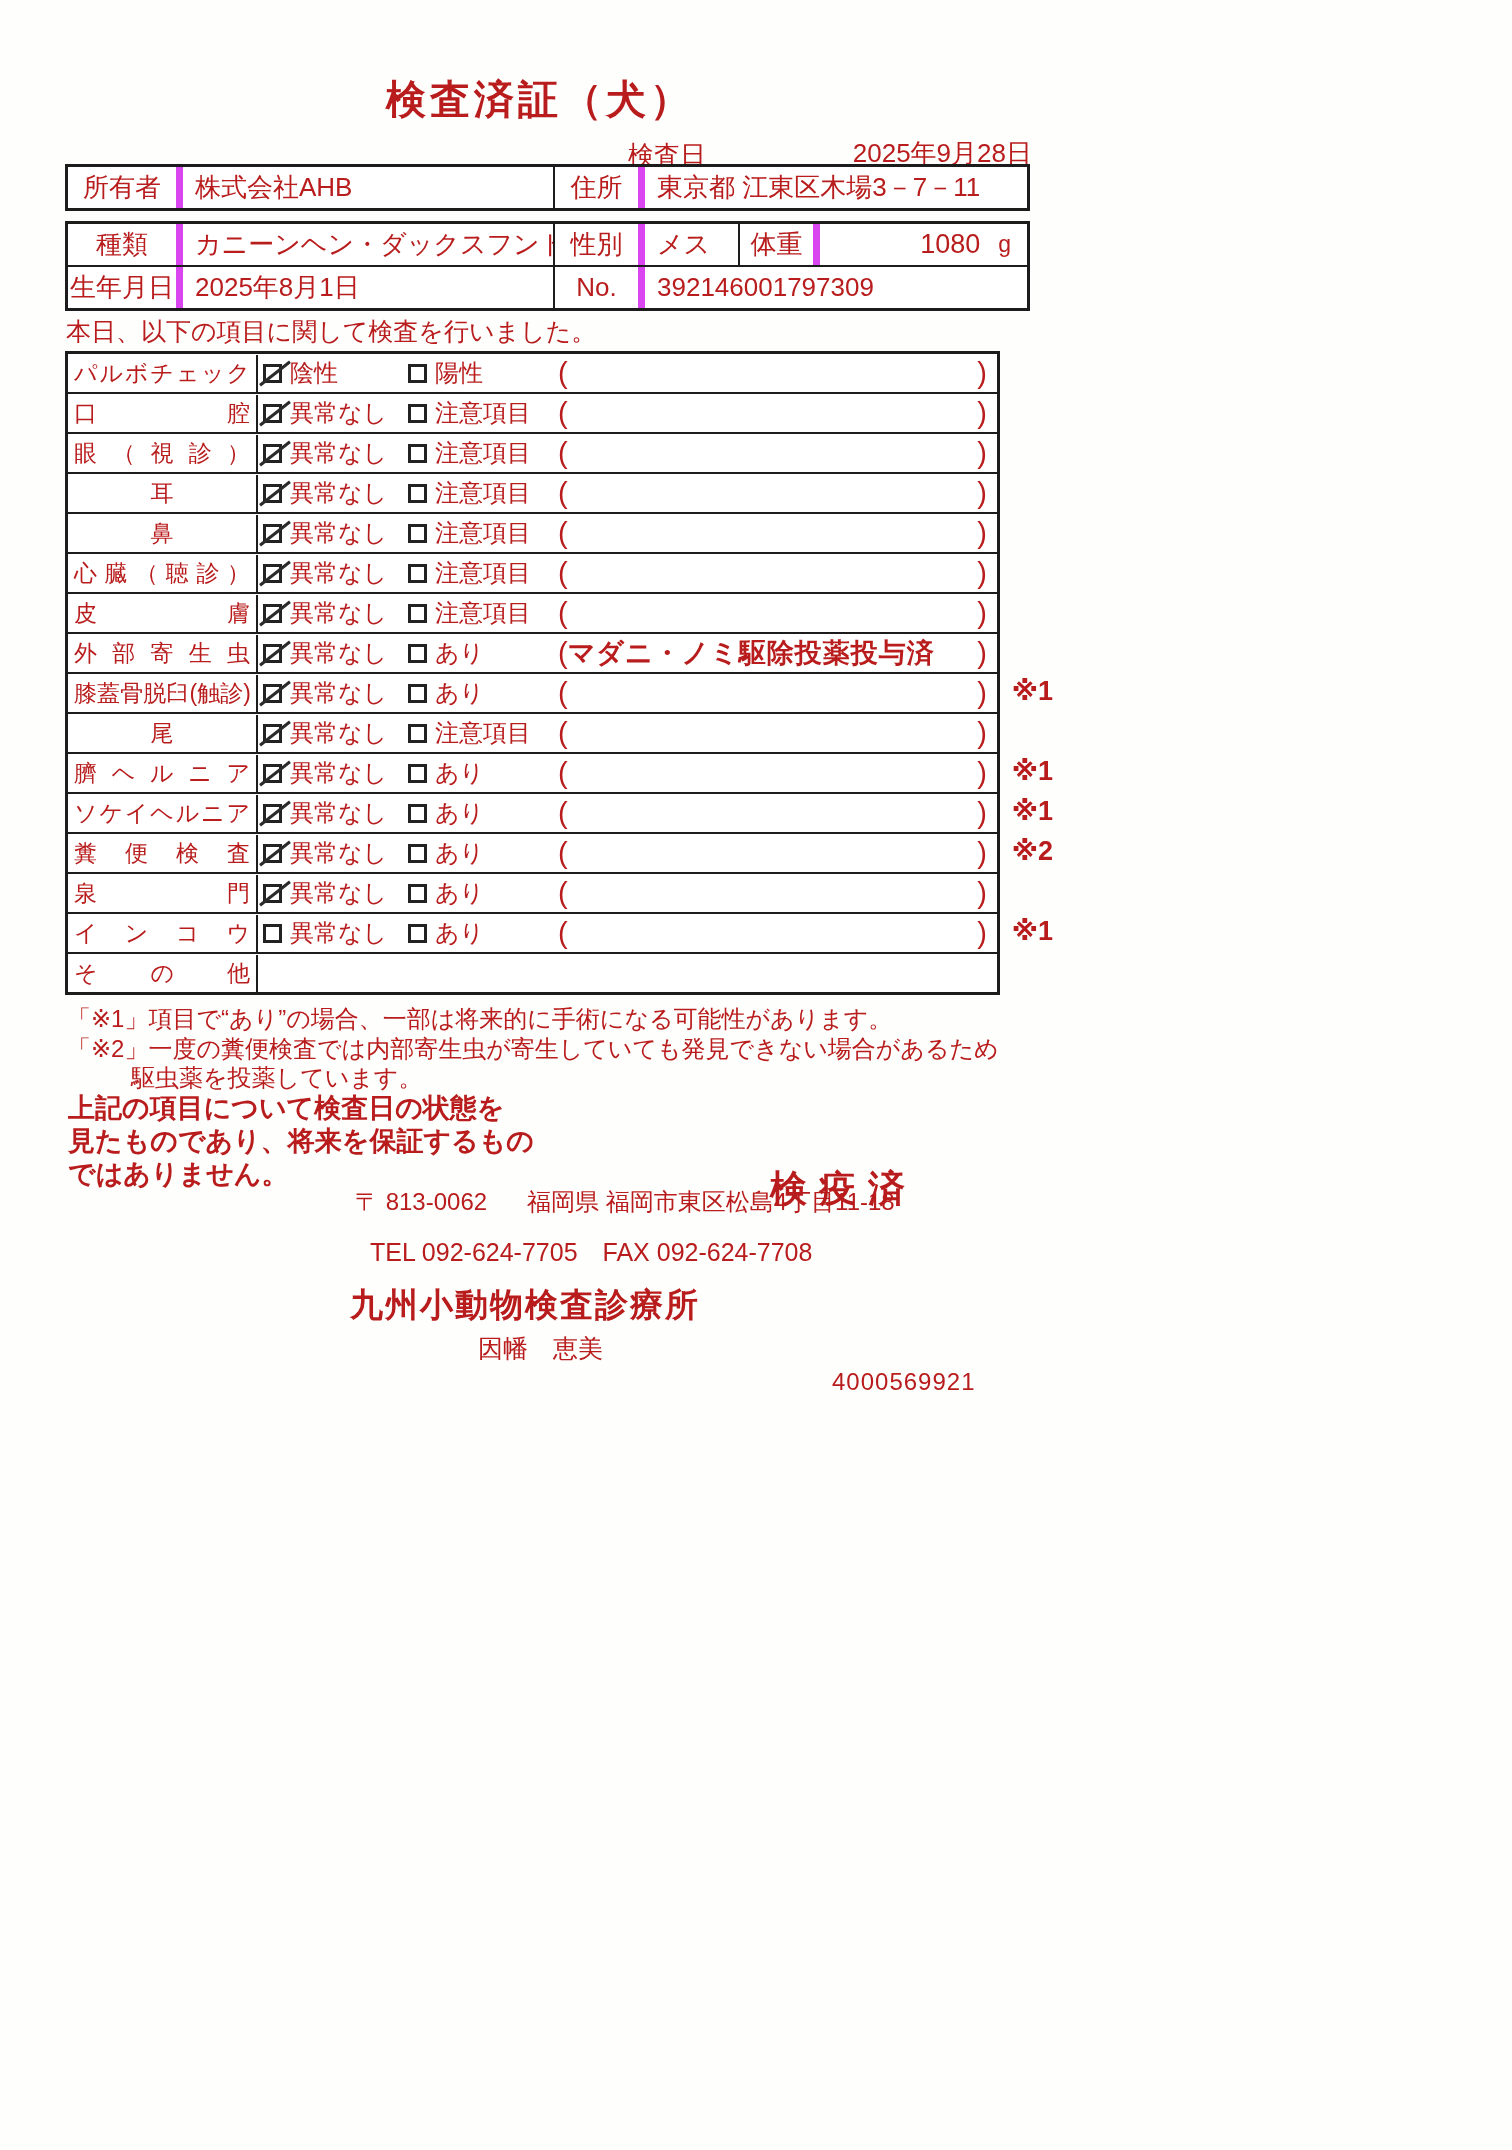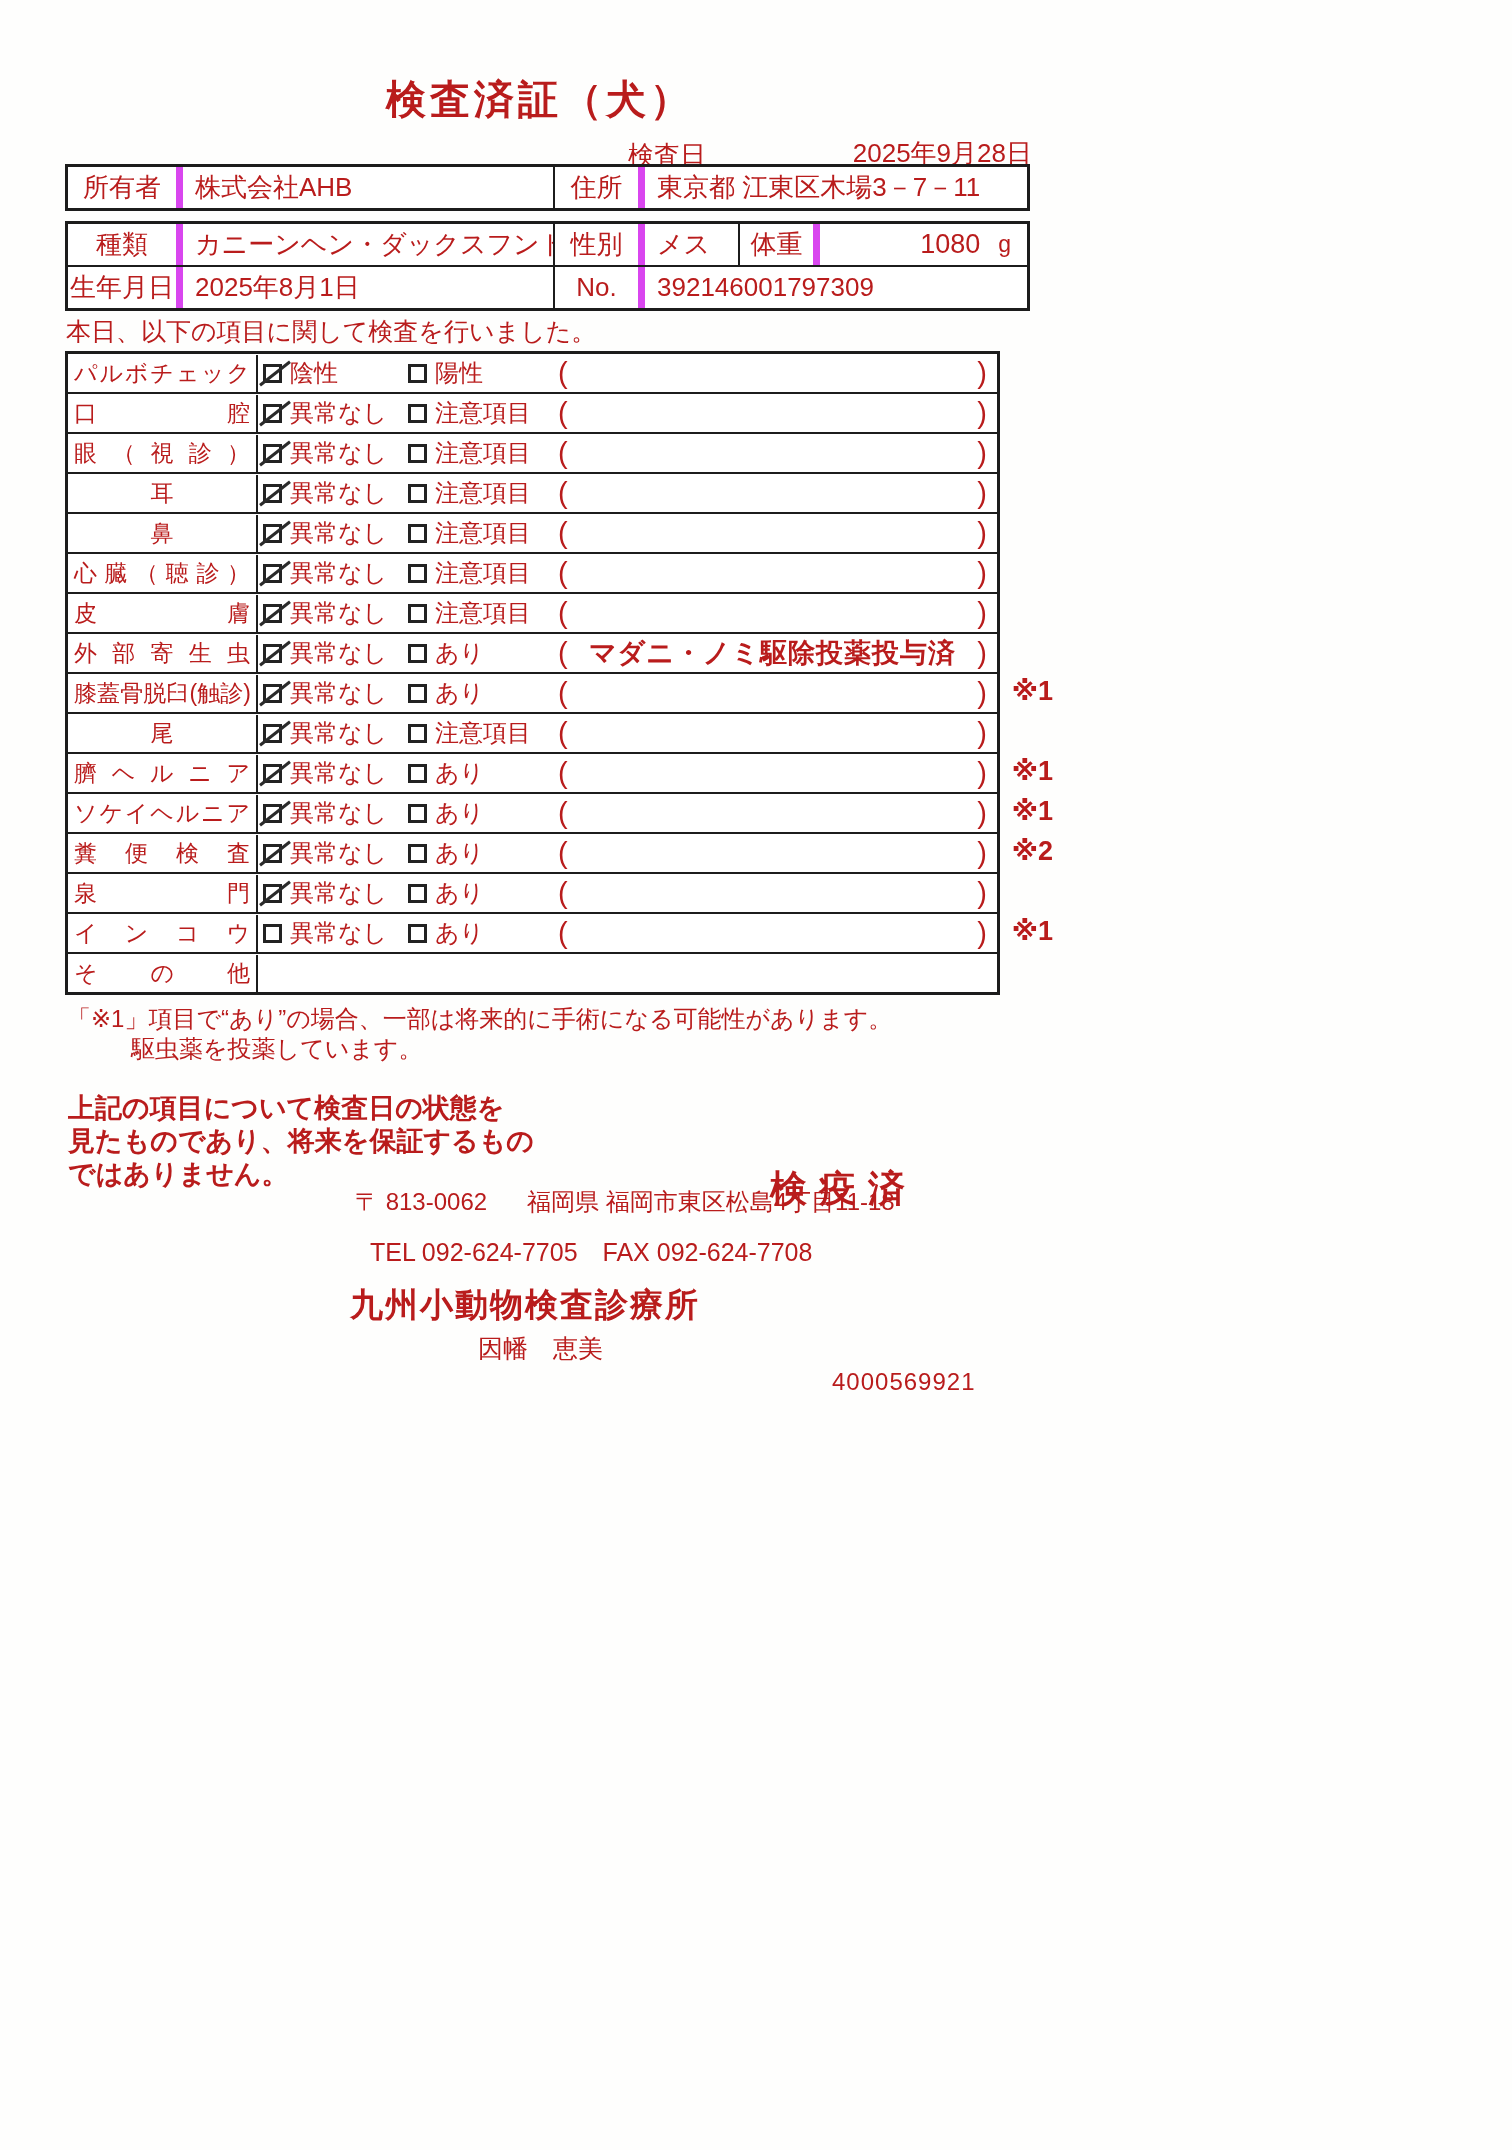--- a/index.html
+++ b/index.html
@@ -50,21 +50,21 @@
   }
   .c-item.single{text-align-last:center;}
   .c-item.long{font-size:23px;letter-spacing:-1px;}
   .c-opt{width:145px;flex:0 0 145px;display:flex;align-items:center;gap:8px;padding-left:5px;box-sizing:border-box;font-size:24px;white-space:nowrap;overflow:visible;}
   .cb{flex:0 0 auto;width:19px;height:19px;border:3px solid #222;position:relative;box-sizing:border-box;background:#fff;}
   .cb.checked::after{
     content:"";position:absolute;left:-10px;top:5px;width:38px;height:3px;
     background:#2a2a2a;transform:rotate(-38deg);
   }
   .c-parens{flex:1;display:flex;align-items:center;padding:0 10px;font-size:29px;}
-  .c-note{flex:1;text-align:center;font-size:27px;font-weight:bold;letter-spacing:1px;white-space:nowrap;}
+  .c-note{flex:1;font-size:27px;font-weight:bold;letter-spacing:1px;white-space:nowrap;}
   .fn{position:absolute;right:-56px;top:1px;font-size:27px;font-weight:bold;}
 
   .footnotes{left:67px;top:1004px;font-size:24px;line-height:29.5px;}
   .footnotes .indent{padding-left:64px;}
   .disclaimer{left:68px;top:1092px;font-size:27px;font-weight:bold;line-height:33px;}
   .stamp{left:770px;top:1120px;font-size:37px;font-weight:bold;letter-spacing:12px;margin-top:44px;}
   .postal-line{left:355px;top:1186px;font-size:24px;}
   .postal-line .addr{margin-left:40px;}
   .tel-line{left:370px;top:1236px;font-size:25px;}
   .clinic-name{left:350px;top:1283px;font-size:33px;font-weight:bold;letter-spacing:2px;}
@@ -359,20 +359,21 @@
       <div class="ck-row">
         <div class="c-item">その他</div>
         <div class="c-opt"></div>
         <div class="c-opt"></div>
         <div class="c-parens"></div>
       </div>
     </div>
 
   <div class="abs footnotes">
     <div>「※1」項目で“あり”の場合、一部は将来的に手術になる可能性があります。</div>
+    <div>「※2」一度の糞便検査では内部寄生虫が寄生していても発見できない場合があるため</div>
     <div class="indent">駆虫薬を投薬しています。</div>
   </div>
 
   <div class="abs disclaimer">
     <div>上記の項目について検査日の状態を</div>
     <div>見たものであり、将来を保証するもの</div>
     <div>ではありません。</div>
   </div>
 
   <div class="abs stamp">検疫済</div>

